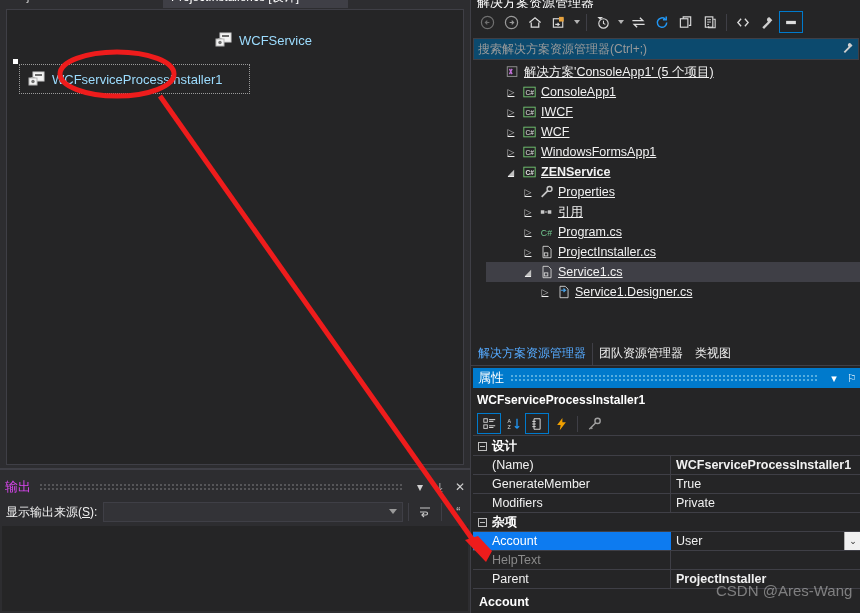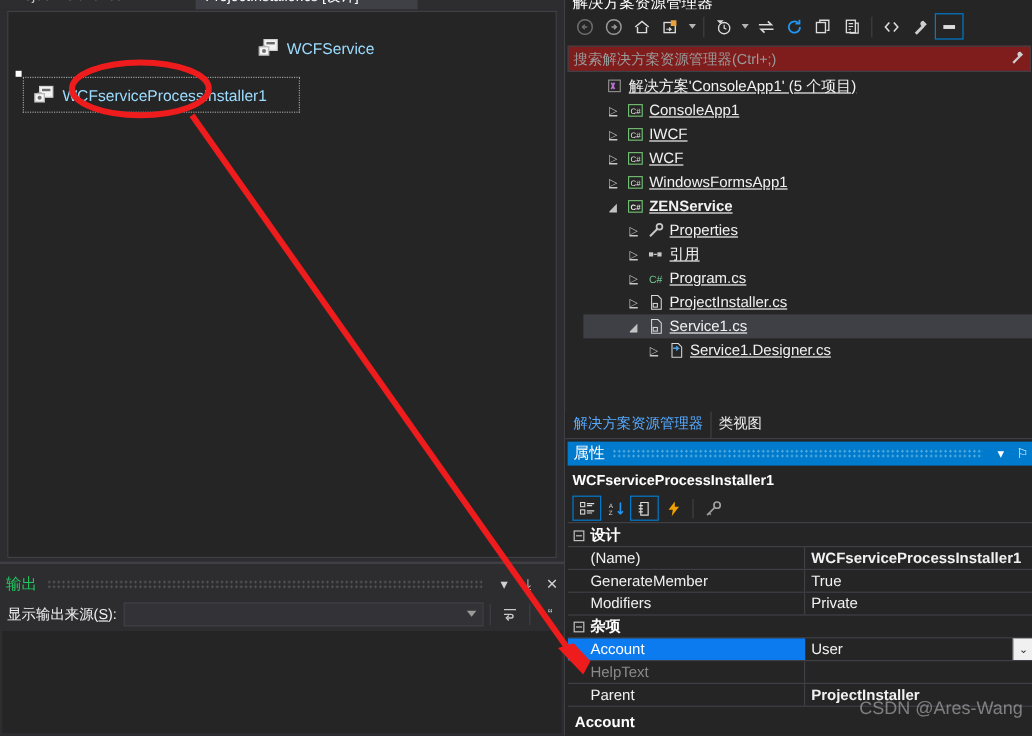--- a/index.html
+++ b/index.html
@@ -66,21 +66,21 @@
   
   #output-pane {
     position: absolute; left: 0; top: 470px; width: 470px; height: 143px;
     background: #2d2d30;
   }
   #output-header {
     position: absolute; left: 0; top: 6px; width: 470px; height: 22px;
     display: flex; align-items: center;
   }
   #output-title {
-    color: #22c55e; font-size: 13px; padding-left: 5px; white-space: nowrap;
+    color: #d946ef; font-size: 13px; padding-left: 5px; white-space: nowrap;
   }
   .dotgrip {
     flex: 1; height: 8px; margin: 0 8px;
     background-image: radial-gradient(#555558 1px, transparent 1px);
     background-size: 4px 4px;
   }
   .winbtn {
     width: 20px; height: 18px; display: flex; align-items: center;
     justify-content: center; color: #d0d0d0; font-size: 12px;
   }
@@ -130,21 +130,21 @@
   }
   .tb-arrow i {
     display:block; border-left: 3px solid transparent; border-right: 3px solid transparent;
     border-top: 4px solid #b4b4b4;
   }
   .tb-sep { width: 1px; height: 17px; background: #3f3f46; margin: 0 4px; }
   .tb-btn.boxed { border: 1px solid #007acc; }
 
   #se-search {
     position: absolute; left: 2px; top: 38px; width: 386px; height: 22px;
-    background: #7f1d1d; border: 1px solid #3f3f46;
+    background: #0c4a6e; border: 1px solid #3f3f46;
     display: flex; align-items: center; padding: 0 4px;
   }
   #se-search-text { color: #9a9a9a; font-size: 12px; flex: 1; }
 
   #se-tree {
     position: absolute; left: 15px; top: 62px; width: 386px; height: 276px;
     overflow: hidden;
     text-decoration: underline;
   }
   .tree-row {
@@ -548,20 +548,21 @@
               <path d="M4 1.5h6l3.2 3.2V14.5H4z" fill="none" stroke="#d8d8d8" stroke-width="1"></path>
               <path d="M5 6h5l-2-2M10 6l-2 2" stroke="#4aa3e8" stroke-width="1.3" fill="none"></path>
             </svg>
           </span>
           <span class="tree-label">Service1.Designer.cs</span>
         </div>
       </div>
 
     <div id="se-tabs">
       <div class="se-tab active">解决方案资源管理器</div>
+      <div class="se-tab">团队资源管理器</div>
       <div class="se-tab">类视图</div>
     </div>
 
     <div id="props">
       <div id="props-header">
         <span id="props-title">属性</span>
         <span class="dotgrip-blue"></span>
         <span class="hdrbtn">▾</span>
         <span class="hdrbtn">⚐</span>
       </div>

